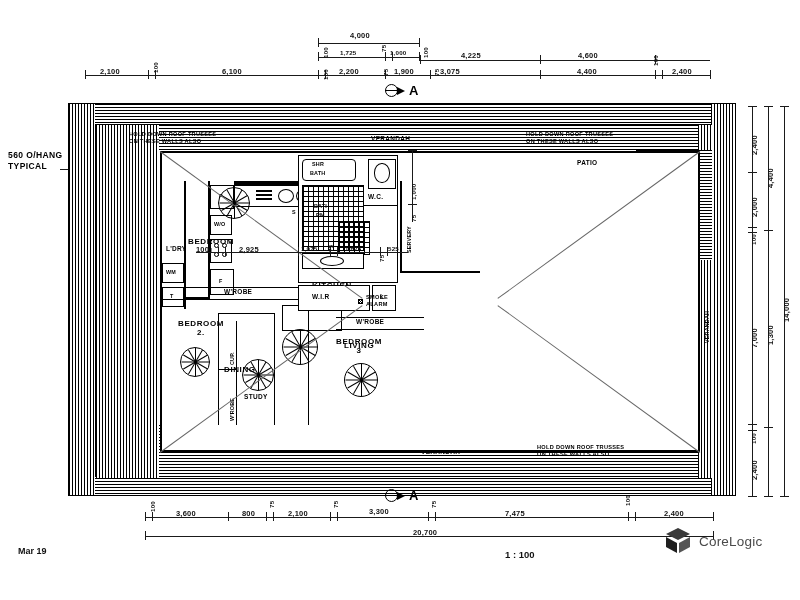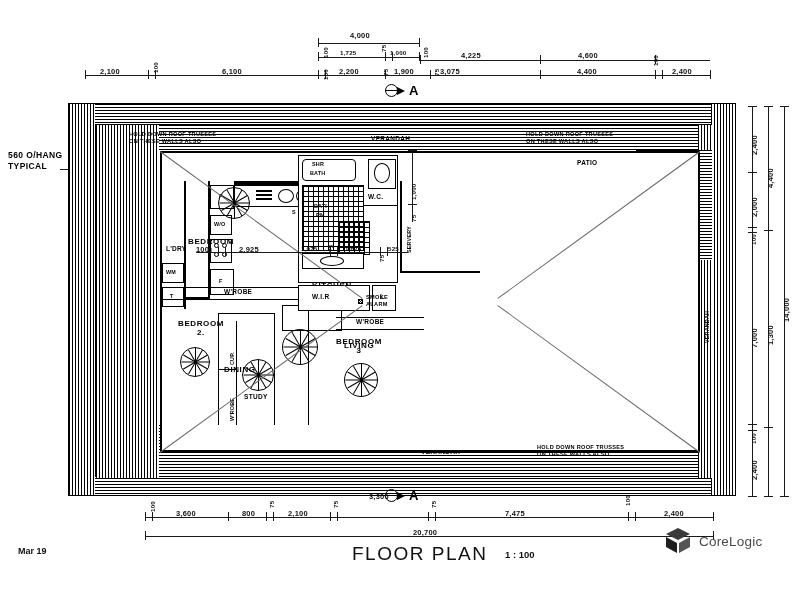--- a/index.html
+++ b/index.html
@@ -538,33 +538,32 @@
   <div class="tick v" style="left:628px; top:512px;"></div>
   <div class="tick v" style="left:635px; top:512px;"></div>
   <div class="tick v" style="left:713px; top:512px;"></div>
 
   <div class="dim small vert" style="left:149px; top:512px;">100</div>
   <div class="dim" style="left:176px; top:509px;">3,600</div>
   <div class="dim" style="left:242px; top:509px;">800</div>
   <div class="dim small vert" style="left:268px; top:508px;">75</div>
   <div class="dim" style="left:288px; top:509px;">2,100</div>
   <div class="dim small vert" style="left:332px; top:508px;">75</div>
-  <div class="dim" style="left:369px; top:492px;">3,300</div>
+  <div class="dim" style="left:369px; top:507px;">3,300</div>
   <div class="dim small vert" style="left:430px; top:508px;">75</div>
   <div class="dim" style="left:505px; top:509px;">7,475</div>
   <div class="dim small vert" style="left:624px; top:506px;">100</div>
   <div class="dim" style="left:664px; top:509px;">2,400</div>
 
   <div class="dline h" style="left:145px; top:536px; width:568px;"></div>
   <div class="tick v" style="left:145px; top:531px;"></div>
   <div class="tick v" style="left:713px; top:531px;"></div>
   <div class="dim" style="left:413px; top:528px;">20,700</div>
 
   <div id="datestamp">Mar 19</div>
-  <div id="title">FLOOR PLAN</div>
   <div id="scale">1 : 100</div>
 
   <div id="logo">
     <div class="mark">
       <svg width="30" height="26" viewBox="0 0 30 26">
         <polygon points="14,0 26,6 14,12 2,6" fill="#3a3a3a"></polygon>
         <polygon points="2,9 13,15 13,25 2,19" fill="#1f1f1f"></polygon>
         <polygon points="15,15 26,9 26,19 15,25" fill="#555555"></polygon>
       </svg>
     </div>

